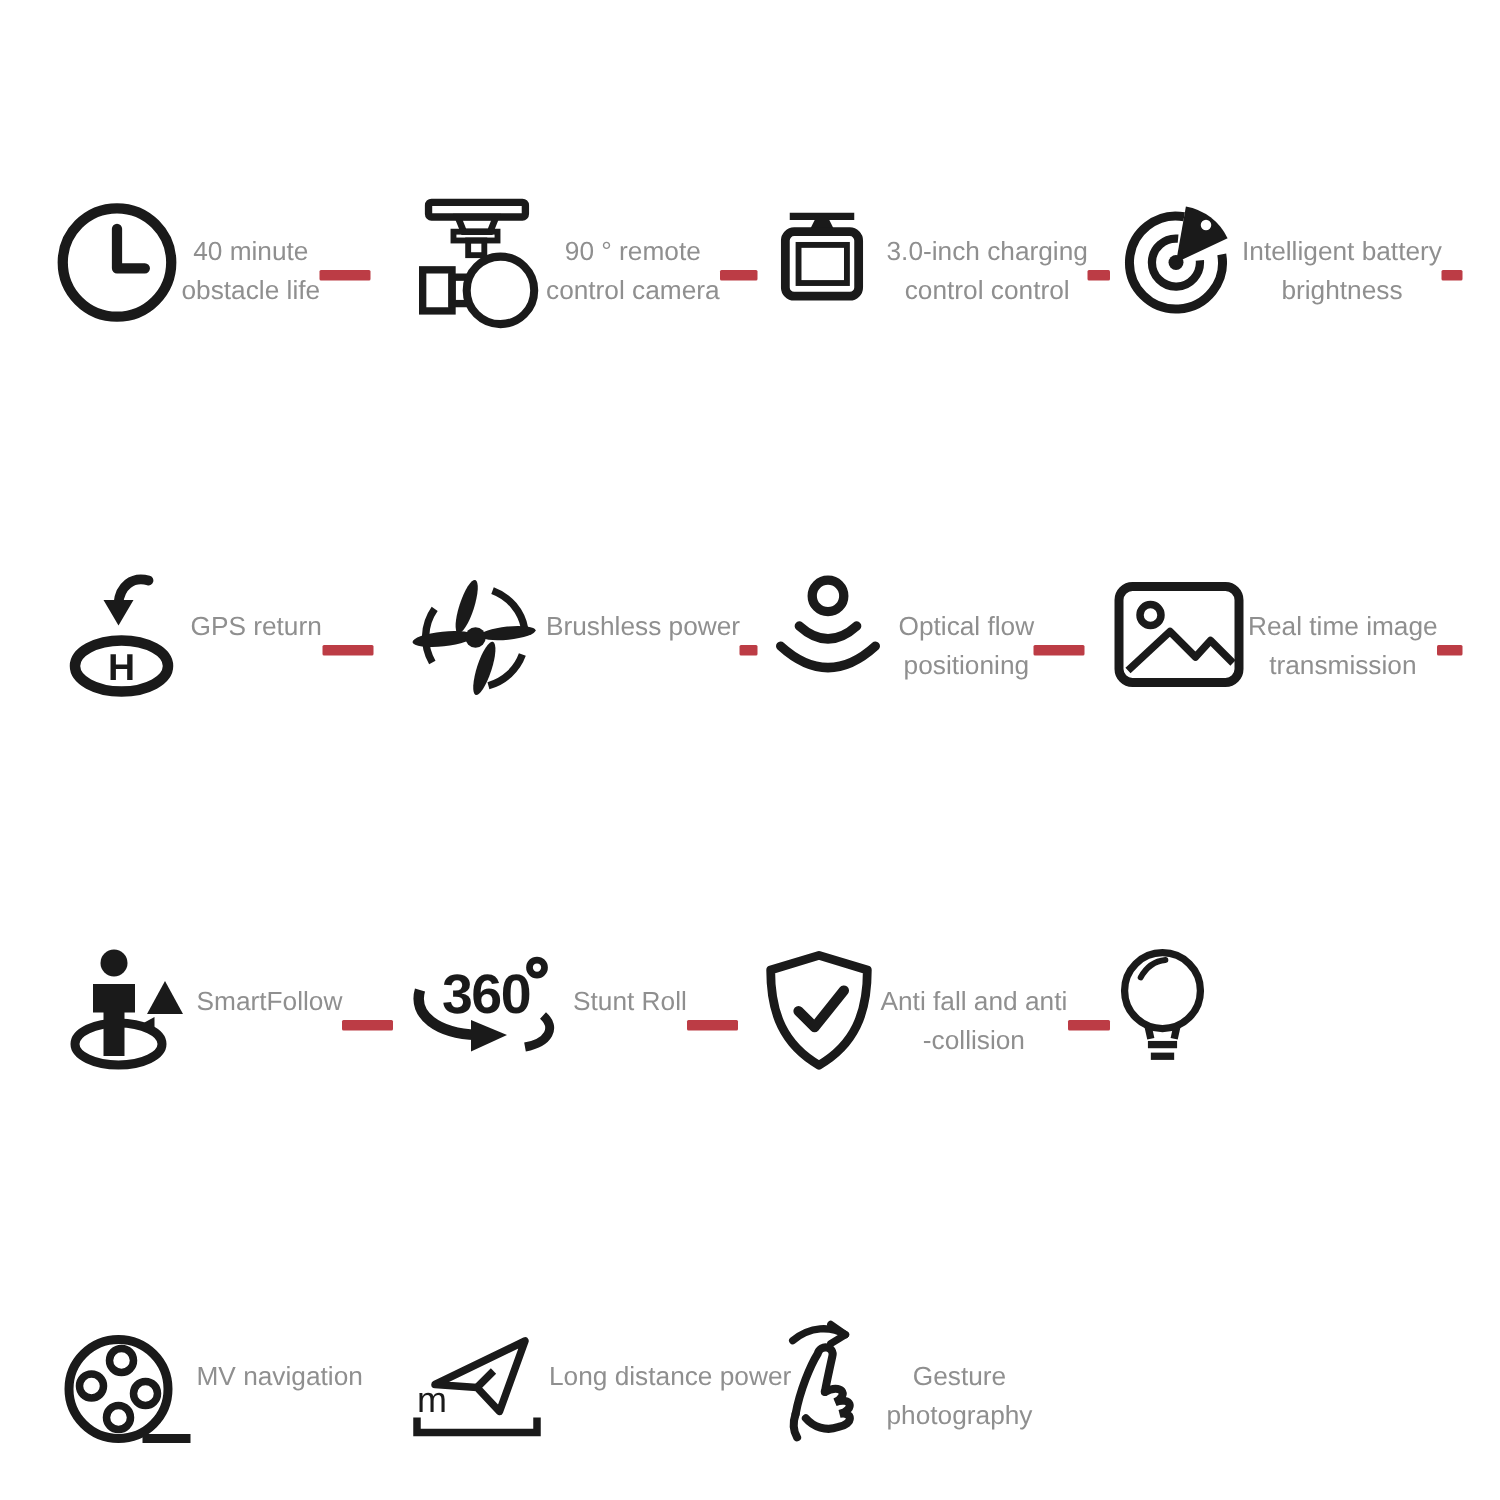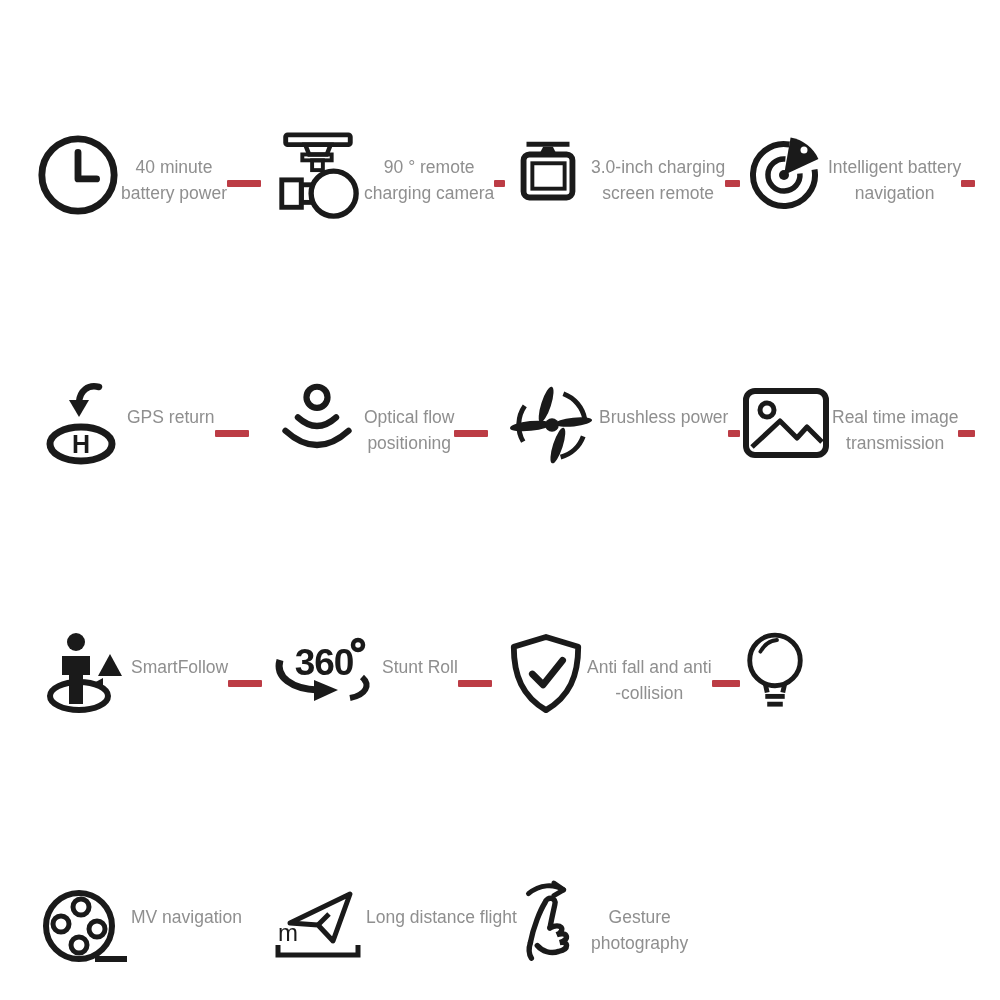--- a/index.html
+++ b/index.html
@@ -23,104 +23,89 @@
 
   <div class="cell">
     <div class="icon-box">
       <svg width="86" height="86" viewBox="0 0 88 88">
         <circle class="st" cx="44" cy="44" r="37" stroke-width="7"></circle>
         <path class="st" d="M44 21 V48 H63" stroke-width="7" stroke-linecap="round" stroke-linejoin="round"></path>
       </svg>
     </div>
     <div class="label">
       <div class="line">40 minute</div>
-      <div class="line">battery power</div>
+      <div class="line">obstacle life</div>
     </div>
     <div class="dash"></div>
   </div>
 
   <div class="cell">
     <div class="icon-box">
       <svg width="94" height="90" viewBox="0 0 96 92">
         <rect class="st" x="16" y="5" width="66" height="10" rx="2" stroke-width="5"></rect>
         <path class="st" d="M36 15 L62 15 L58 25 L40 25 Z" stroke-width="4.5"></path>
         <rect class="st" x="33" y="25" width="30" height="6" stroke-width="4"></rect>
         <rect class="st" x="43" y="31" width="11" height="10" stroke-width="4"></rect>
         <rect class="st" x="12" y="51" width="20" height="28" stroke-width="5"></rect>
         <rect class="st" x="32" y="56" width="18" height="18" stroke-width="5"></rect>
         <circle class="stw" cx="65" cy="65" r="23" stroke-width="5.5"></circle>
       </svg>
     </div>
     <div class="label">
       <div class="line">90 ° remote</div>
-      <div class="line">charging camera</div>
+      <div class="line">control camera</div>
     </div>
     <div class="dash"></div>
   </div>
 
   <div class="cell">
     <div class="icon-box">
       <svg width="86" height="86" viewBox="0 0 88 88">
         <path class="fl" d="M22 10 H66 V15 H22 Z"></path>
         <path class="fl" d="M39 15 H49 L53 23 H35 Z"></path>
         <rect class="st" x="19" y="23" width="50" height="44" rx="6" stroke-width="6"></rect>
         <rect class="st" x="28" y="32" width="33" height="26" stroke-width="4"></rect>
       </svg>
     </div>
     <div class="label">
       <div class="line">3.0-inch charging</div>
-      <div class="line">screen remote</div>
+      <div class="line">control control</div>
     </div>
     <div class="dash"></div>
   </div>
 
   <div class="cell">
     <div class="icon-box">
       <svg width="88" height="88" viewBox="0 0 88 88">
         <path class="st" d="M74.5 38.6 A31 31 0 1 1 49.4 13.5" stroke-width="6"></path>
         <path class="st" d="M59.9 42.6 A16 16 0 1 1 45.4 28.1" stroke-width="5.5"></path>
         <circle class="fl" cx="44" cy="44" r="5"></circle>
         <path class="fl" d="M44 44 L50.6 6.6 A38 38 0 0 1 78.4 27.9 Z"></path>
         <circle cx="64" cy="19" r="3.5" fill="#ffffff" stroke="none"></circle>
       </svg>
     </div>
     <div class="label">
       <div class="line">Intelligent battery</div>
-      <div class="line">navigation</div>
+      <div class="line">brightness</div>
     </div>
     <div class="dash"></div>
   </div>
 
   <div class="cell">
     <div class="icon-box">
       <svg width="92" height="86" viewBox="0 0 92 86">
         <ellipse class="st" cx="46" cy="62" rx="31" ry="17" stroke-width="7"></ellipse>
         <text x="46" y="71" text-anchor="middle" font-size="25" font-weight="bold" fill="#1a1a1a">H</text>
         <path class="st" d="M64 5 C53 2 45 9 44 20" stroke-width="6.5" stroke-linecap="round"></path>
         <polygon class="fl" points="34,18 54,18 44,35"></polygon>
       </svg>
     </div>
     <div class="label">
       <div class="line">GPS return</div>
       <div class="line"></div>
-    </div>
-    <div class="dash"></div>
-  </div>
-
-  <div class="cell">
-    <div class="icon-box">
-      <svg width="94" height="88" viewBox="0 0 96 92">
-        <circle class="st" cx="48" cy="17" r="11" stroke-width="6.5"></circle>
-        <path class="st" d="M28 38 Q48 56 68 38" stroke-width="6.5" stroke-linecap="round"></path>
-        <path class="st" d="M15 52 Q48 82 81 52" stroke-width="6.5" stroke-linecap="round"></path>
-      </svg>
-    </div>
-    <div class="label">
-      <div class="line">Optical flow</div>
-      <div class="line">positioning</div>
     </div>
     <div class="dash"></div>
   </div>
 
   <div class="cell">
     <div class="icon-box">
       <svg width="94" height="94" viewBox="0 0 96 96">
         <path class="st" d="M59.6 16.1 A34 34 0 0 1 81.5 42.1" stroke-width="5"></path>
         <path class="st" d="M79.9 59.6 A34 34 0 0 1 56.8 80.8" stroke-width="5"></path>
         <path class="st" d="M18.6 65 A34 34 0 0 1 20.2 28.5" stroke-width="5"></path>
@@ -133,20 +118,35 @@
     </div>
     <div class="label">
       <div class="line">Brushless power</div>
       <div class="line"></div>
     </div>
     <div class="dash"></div>
   </div>
 
   <div class="cell">
     <div class="icon-box">
+      <svg width="94" height="88" viewBox="0 0 96 92">
+        <circle class="st" cx="48" cy="17" r="11" stroke-width="6.5"></circle>
+        <path class="st" d="M28 38 Q48 56 68 38" stroke-width="6.5" stroke-linecap="round"></path>
+        <path class="st" d="M15 52 Q48 82 81 52" stroke-width="6.5" stroke-linecap="round"></path>
+      </svg>
+    </div>
+    <div class="label">
+      <div class="line">Optical flow</div>
+      <div class="line">positioning</div>
+    </div>
+    <div class="dash"></div>
+  </div>
+
+  <div class="cell">
+    <div class="icon-box">
       <svg width="92" height="80" viewBox="0 0 92 80">
         <rect class="st" x="6" y="6" width="80" height="64" rx="9" stroke-width="6"></rect>
         <circle class="st" cx="27" cy="25" r="7" stroke-width="5"></circle>
         <path class="st" d="M12 62 L40 36 L57 53 L67 42 L82 57" stroke-width="5" stroke-linejoin="round"></path>
       </svg>
     </div>
     <div class="label">
       <div class="line">Real time image</div>
       <div class="line">transmission</div>
     </div>
@@ -238,21 +238,21 @@
   <div class="cell">
     <div class="icon-box">
       <svg width="96" height="84" viewBox="0 0 96 84">
         <path class="st" d="M20 40 L80 11 L63 58 L48 42 Z" stroke-width="5" stroke-linejoin="round"></path>
         <path class="st" d="M48 42 L59 31" stroke-width="5"></path>
         <text x="8" y="58" font-size="24" fill="#1a1a1a">m</text>
         <path class="st" d="M8 62 V72 H88 V62" stroke-width="5"></path>
       </svg>
     </div>
     <div class="label">
-      <div class="line">Long distance flight</div>
+      <div class="line">Long distance power</div>
       <div class="line"></div>
     </div>
 
   </div>
 
   <div class="cell">
     <div class="icon-box">
       <svg width="86" height="94" viewBox="0 0 88 96">
         <path class="st" d="M24 16 C36 6 50 6 60 12" stroke-width="5" stroke-linecap="round"></path>
         <path class="st" d="M60 12 L50 5 M60 12 L50 18" stroke-width="5" stroke-linecap="round"></path>

